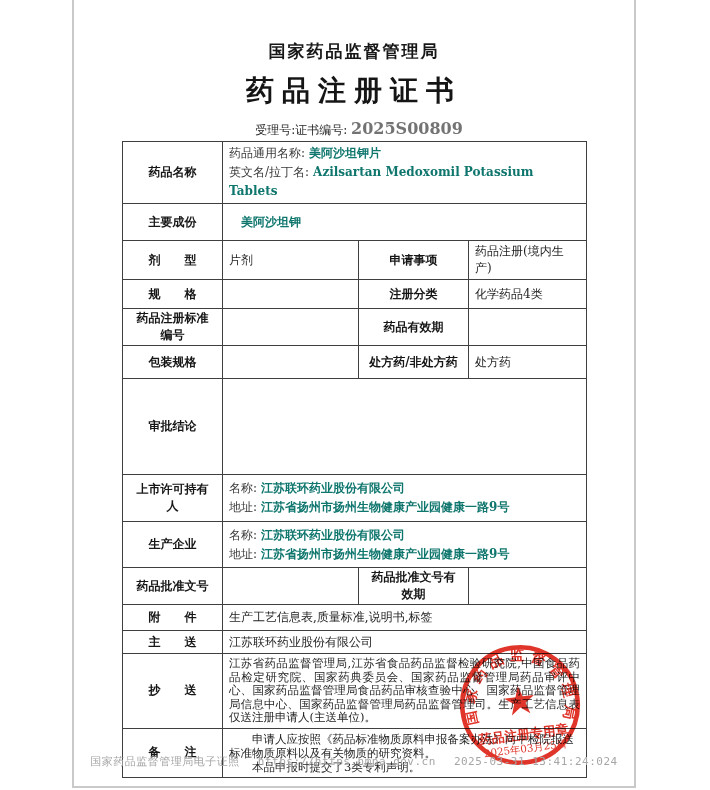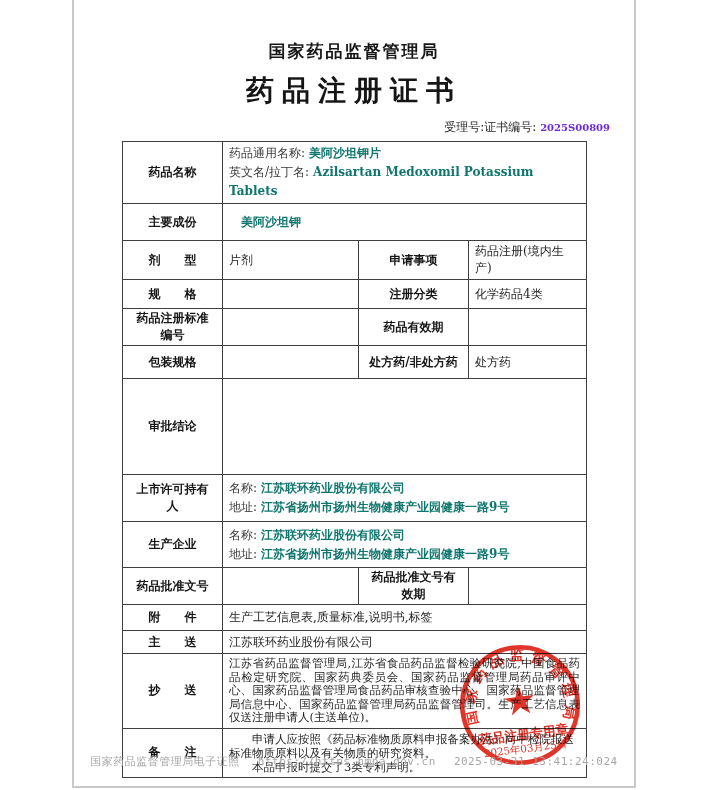--- a/index.html
+++ b/index.html
@@ -17,24 +17,24 @@
     font-family:"Liberation Sans","DejaVu Sans",sans-serif;
     font-size:17px;font-weight:bold;letter-spacing:2px;color:#171717;
   }
   .doc-title{
     position:absolute;top:74px;left:0;width:100%;text-align:center;
     font-size:28px;font-weight:600;letter-spacing:8px;padding-left:0;
     box-sizing:border-box;color:#151515;
   }
   .meta{
     position:absolute;top:121px;left:34px;right:24px;
-    display:flex;justify-content:flex-end;align-items:baseline;
+    display:flex;justify-content:center;align-items:baseline;
     font-size:12px;color:#2a2a2a;
   }
-  .meta b{font-size:10px;color:#6d28d9;}
+  .meta b{font-size:16px;color:#737373;}
   table.cert{
     position:absolute;left:48px;top:143px;width:464px;
     border-collapse:collapse;table-layout:fixed;
   }
   td{
     border:1px solid #3f3f3f;font-size:12px;line-height:17px;
     padding:2px 6px;vertical-align:middle;color:#1f1f1f;
     overflow:hidden;
   }
   td.lbl{

